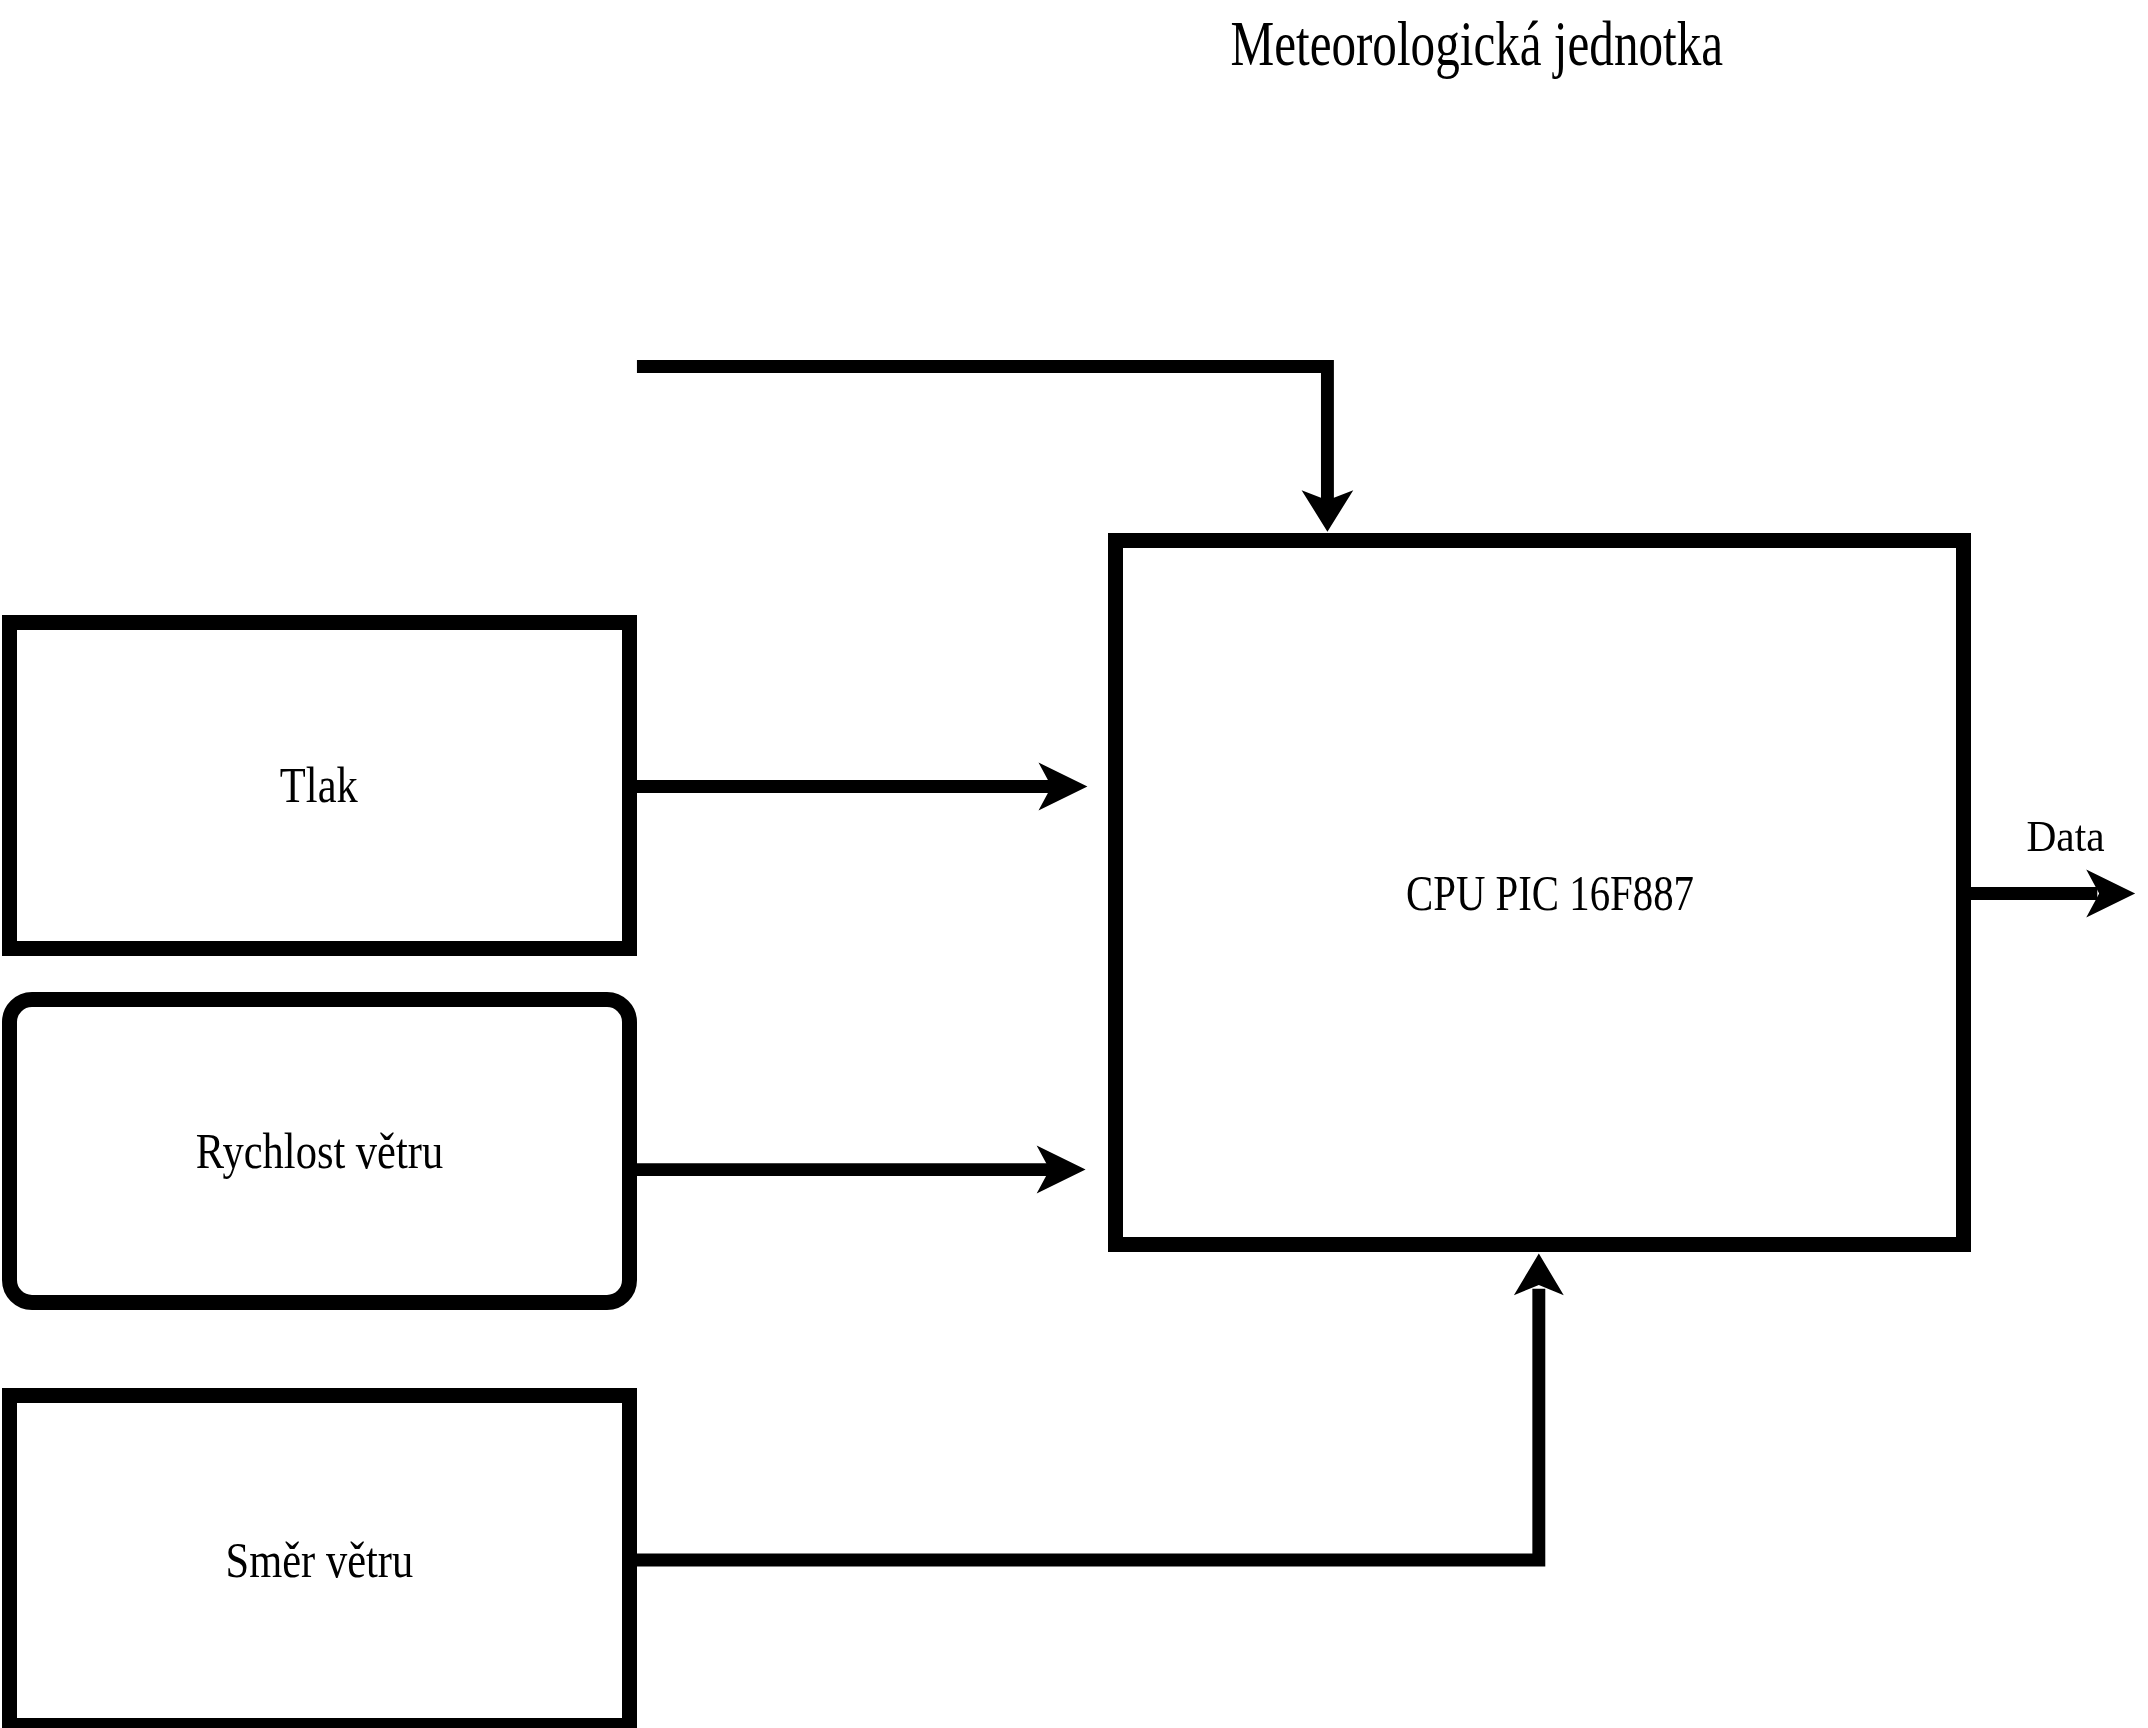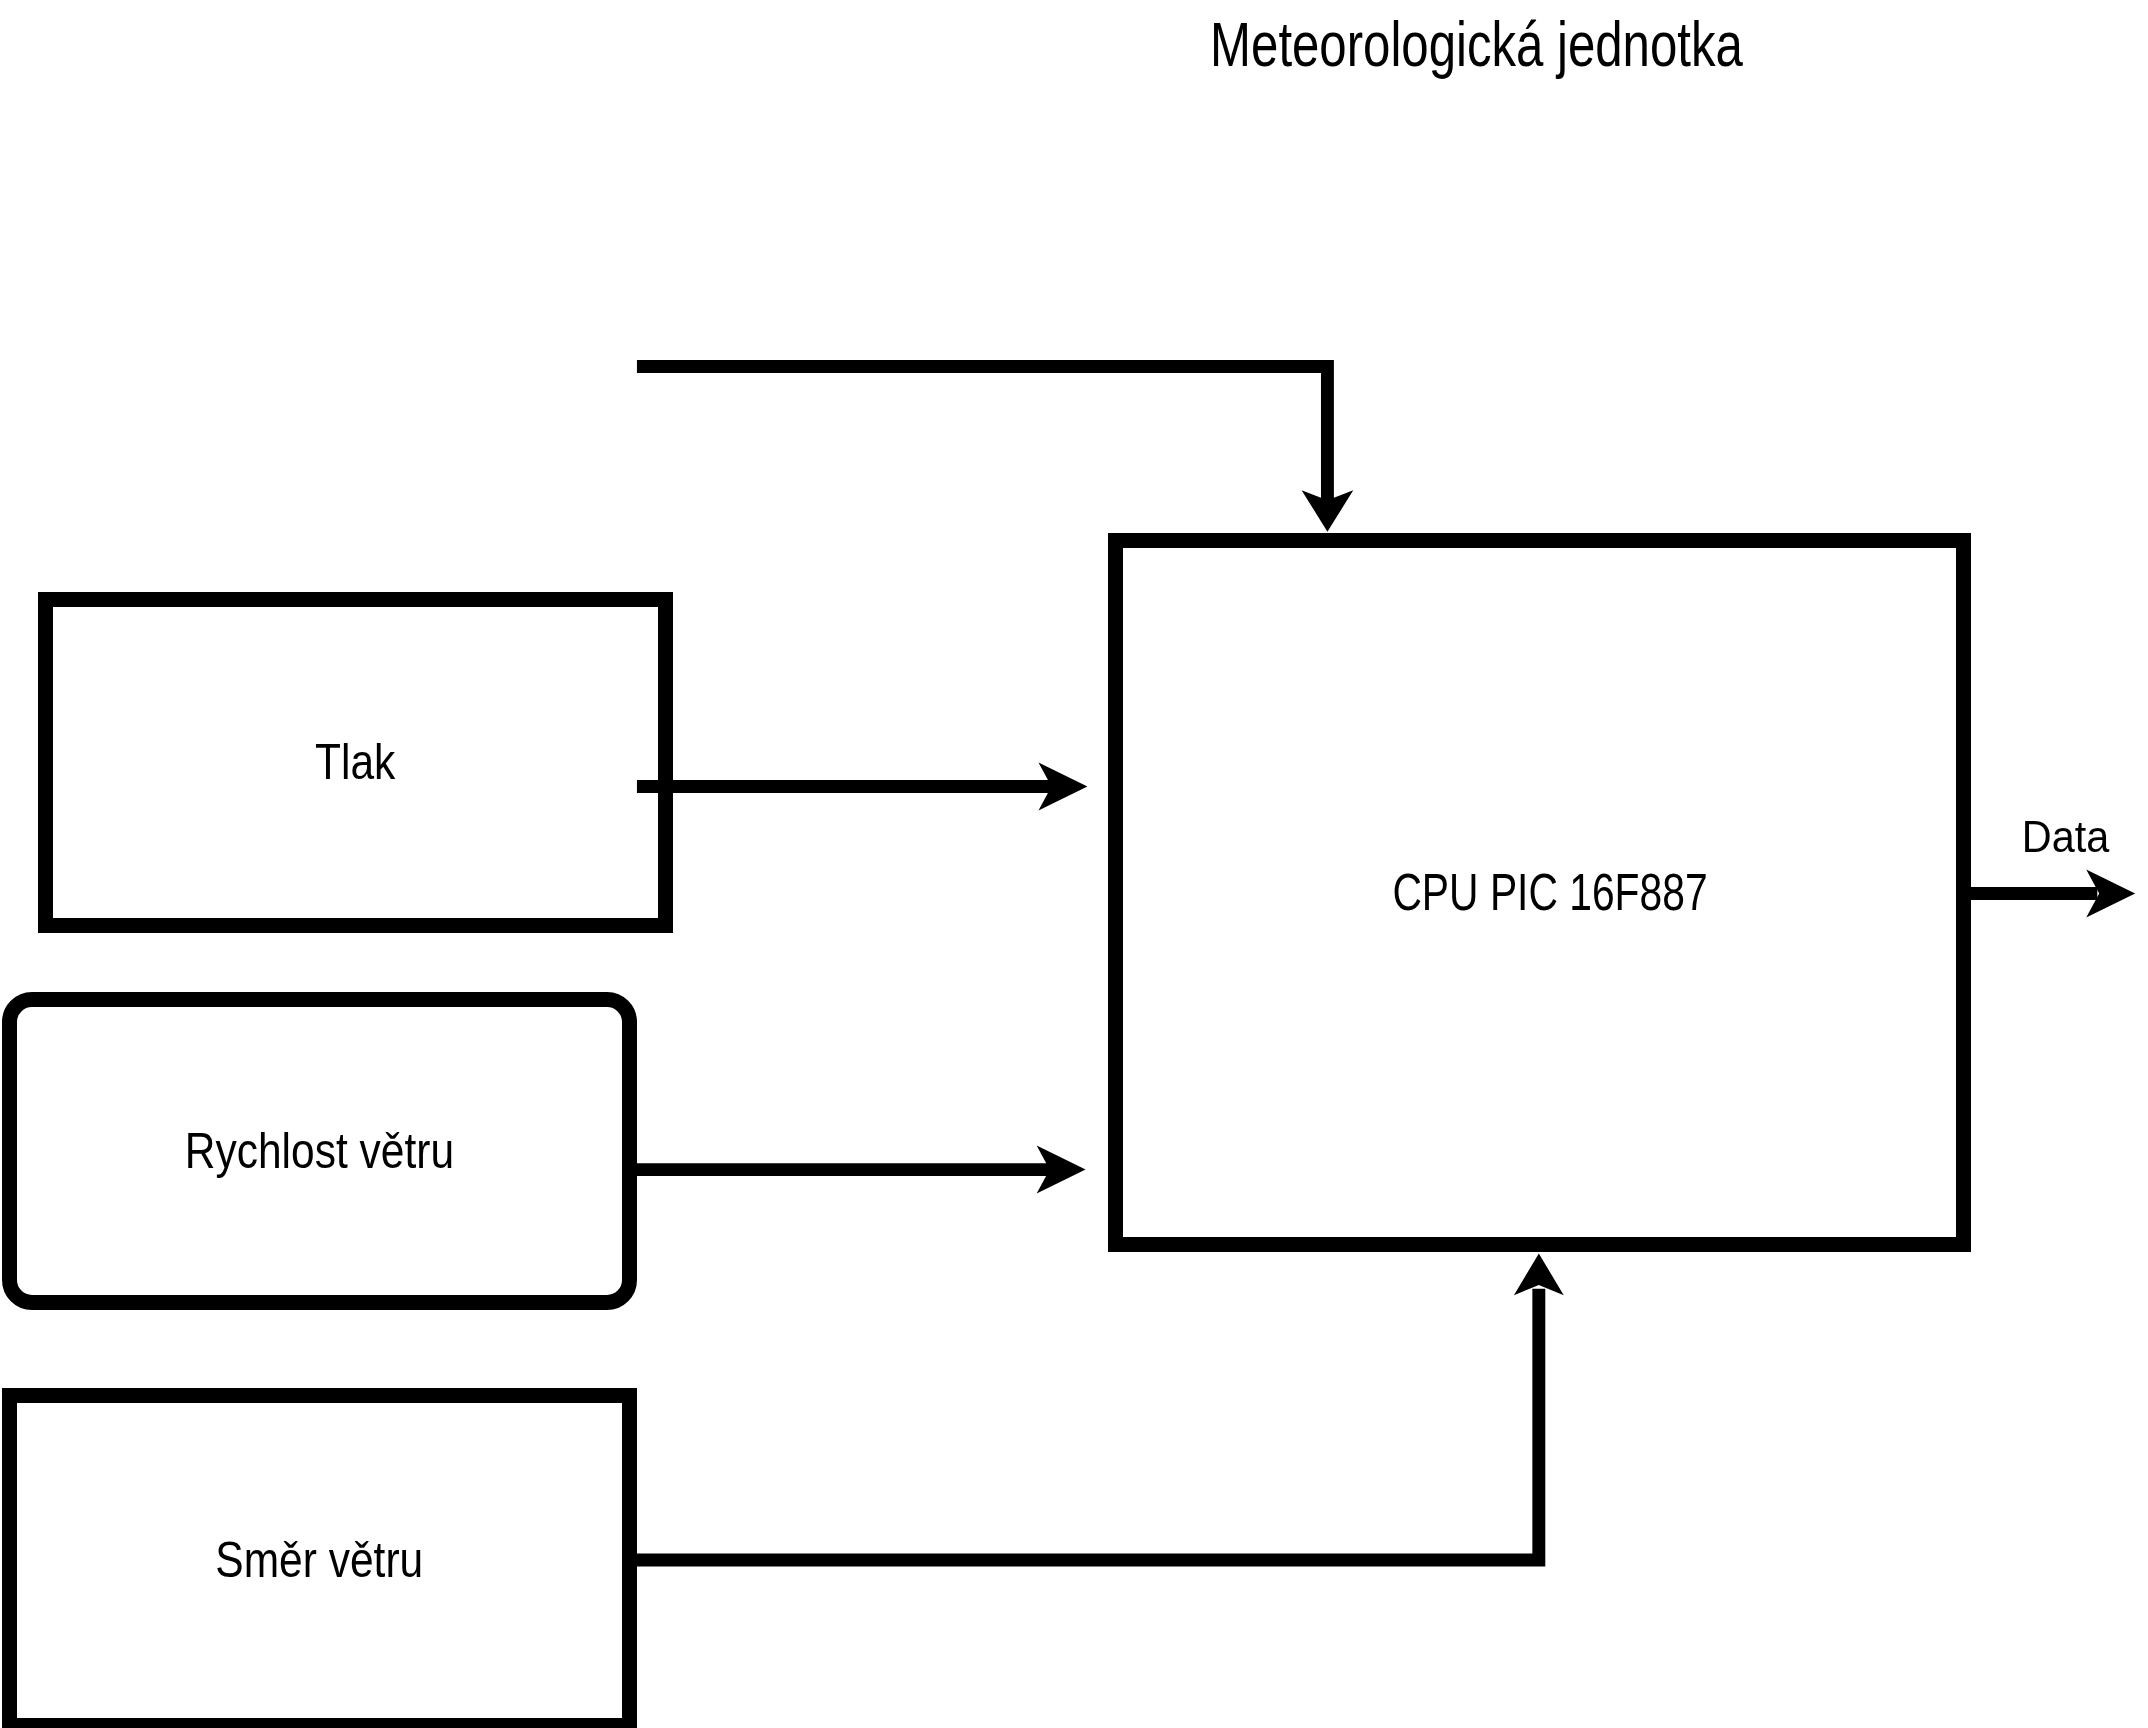--- a/index.html
+++ b/index.html
@@ -2,42 +2,42 @@
 <html style="font-size:14.8px"><head>
 <meta charset="utf-8">
 <style>
   html, body { margin: 0; padding: 0; background: #ffffff; }
   .canvas {
     position: relative;
     width: 2149px;
     height: 1729px;
     background: #ffffff;
     overflow: hidden;
-    font-family: Liberation Sans, sans-serif;
+    font-family: Liberation Serif, serif;
     color: #000000;
   }
   .box {
     position: absolute;
     box-sizing: border-box;
     border: 15.7px solid #000000;
     background: #ffffff;
     display: flex;
     align-items: center;
     justify-content: center;
   }
   .tx {
     display: inline-block;
     transform: scaleX(0.85);
     transform-origin: 50% 50%;
     white-space: pre-line;
     text-align: center;
   }
   .sensor { left: 1.8px; width: 635px; font-size: 50px; line-height: 1.25; }
   .s1 { top: 193px;  height: 345px; }
-  .s2 { top: 592px;  height: 341px; margin-left: 36px; }
+  .s2 { top: 615px;  height: 341px; }
   .s3 { top: 992px; height: 318px; border-radius: 30px; }
   .s4 { top: 1388px; height: 345px; }
   .cpu-box { left: 1108px; top: 533px; width: 863px; height: 719px; font-size: 51px; padding-left: 21px; }
   .cpu-box .tx { transform: scaleX(0.80); }
   .diagram-title {
     position: absolute;
     left: 1052px; top: 0px; width: 849px;
     text-align: center;
     font-size: 63px;
     line-height: 88px;

